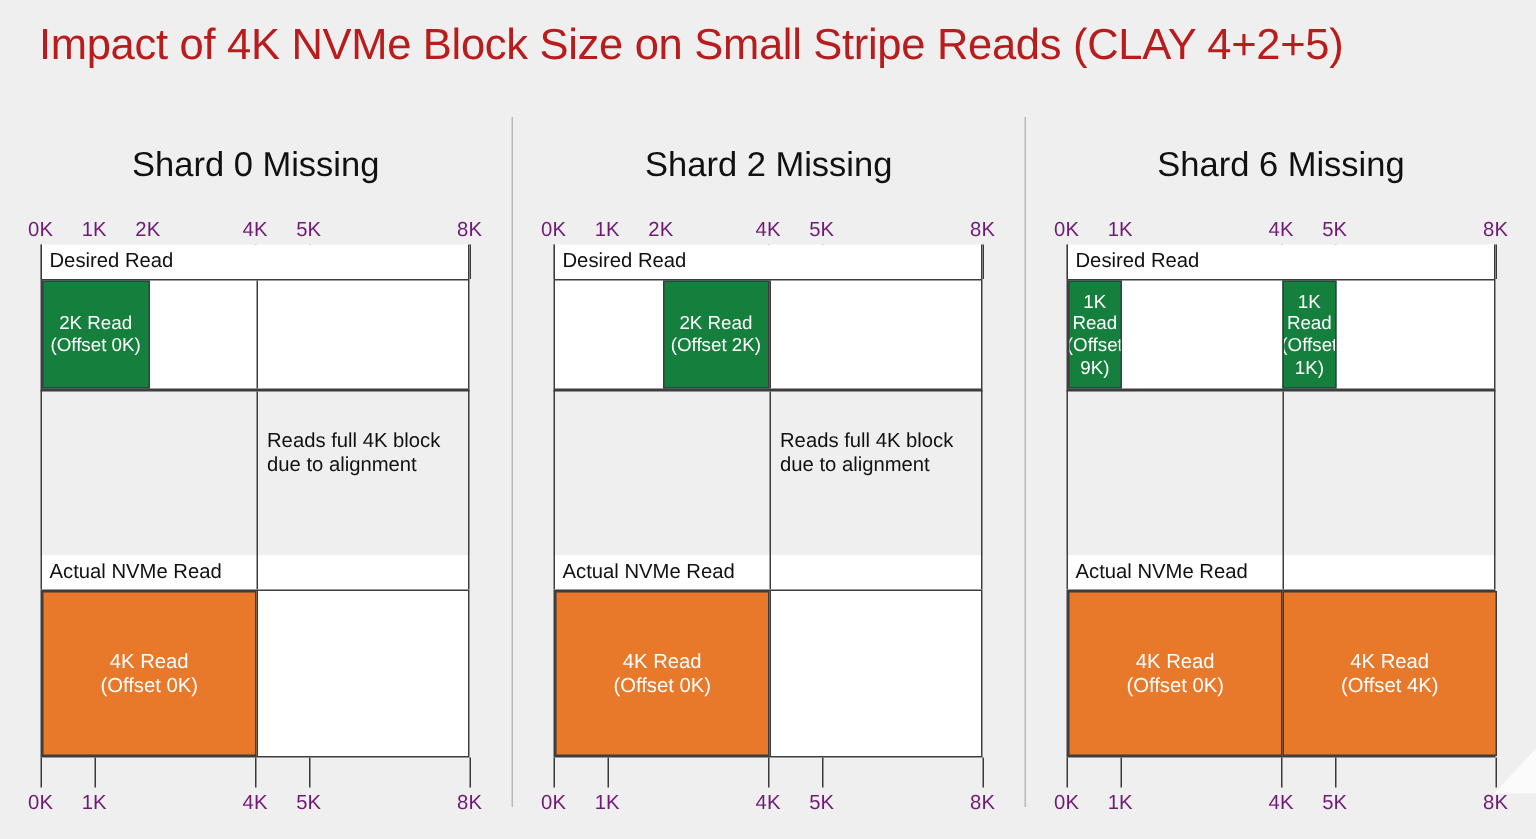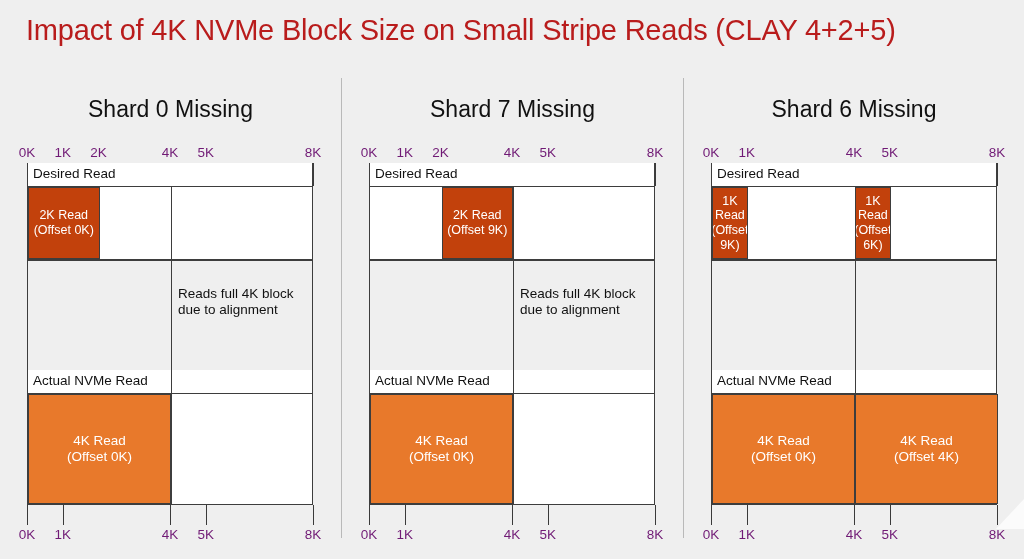--- a/index.html
+++ b/index.html
@@ -120,21 +120,21 @@
     flex-direction: column;
     align-items: center;
     justify-content: center;
     color: #ffffff;
     font-size: 12.5px;
     line-height: 1.18;
     text-align: center;
     border: 1.2px solid #3d3d3d;
     overflow: hidden;
   }
-  .block.blue  { background: #c2410c; }
+  .block.blue  { background: #15803d; }
   .block.orange{ background: #e8792b; font-size: 13.5px; }
   .block span { display: block; }
 
   .annot {
     position: absolute;
     font-size: 13.5px;
     line-height: 1.22;
     color: #111111;
     white-space: pre-line;
   }
@@ -162,21 +162,21 @@
   <div class="title">Impact of 4K NVMe Block Size on Small Stripe Reads (CLAY 4+2+5)</div>
 
   <div class="divider" style="left:341px;"></div>
   <div class="divider" style="left:683px;"></div>
 
   <div id="panels-host">
       <div class="panel" style="left: 0px; width: 341px;">
         <div class="panel-title">Shard 0 Missing</div>
       </div>
       <div class="panel" style="left: 342px; width: 341px;">
-        <div class="panel-title">Shard 7 Missing</div>
+        <div class="panel-title">Shard 2 Missing</div>
       </div>
       <div class="panel" style="left: 684px; width: 340px;">
         <div class="panel-title">Shard 6 Missing</div>
       </div>
     </div>
 
   <svg class="arrows" viewBox="0 0 1024 559">
     <defs>
       <marker id="ah" markerWidth="9" markerHeight="9" refX="6.2" refY="3.1" orient="auto">
         <path d="M0,0 L7.2,3.1 L0,6.2 z" fill="#111111"></path>
@@ -252,21 +252,21 @@
     <div class="tick" style="left: 369px; top: 163px; height: 23px;"></div>
     <div class="tick" style="left: 512px; top: 163px; height: 23px;"></div>
     <div class="tick" style="left: 547.75px; top: 163px; height: 23px;"></div>
     <div class="tick" style="left: 655px; top: 163px; height: 23px;"></div>
     <div class="row label-row" style="left: 369px; top: 163px; width: 286px; height: 23px;"></div>
     <div class="row-caption" style="left: 375px; top: 166px;">Desired Read</div>
     <div class="row" style="left: 369px; top: 186px; width: 286px; height: 74px;">
       <div class="inner-tick" style="left: 143px;"></div>
       <div class="block blue" style="left: 71.5px; width: 71.5px;">
         <span>2K Read</span>
-        <span>(Offset 9K)</span>
+        <span>(Offset 2K)</span>
       </div>
     </div>
     <div class="row mid-row" style="left: 369px; top: 260px; width: 286px; height: 110px;">
       <div class="inner-tick" style="left: 143px;"></div>
     </div>
     <div class="annot" style="left: 520px; top: 286px;">Reads full 4K block
 due to alignment</div>
     <div class="row label-row" style="left: 369px; top: 370px; width: 286px; height: 23px;">
       <div class="inner-tick" style="left: 143px;"></div>
     </div>
@@ -302,21 +302,21 @@
     <div class="row" style="left: 711px; top: 186px; width: 286px; height: 74px;">
       <div class="inner-tick" style="left: 143px;"></div>
       <div class="block blue" style="left: 0px; width: 35.75px;">
         <span>1K Read</span>
         <span>(Offset</span>
         <span>9K)</span>
       </div>
       <div class="block blue" style="left: 143px; width: 35.75px;">
         <span>1K Read</span>
         <span>(Offset</span>
-        <span>6K)</span>
+        <span>1K)</span>
       </div>
     </div>
     <div class="row mid-row" style="left: 711px; top: 260px; width: 286px; height: 110px;">
       <div class="inner-tick" style="left: 143px;"></div>
     </div>
     <div class="row label-row" style="left: 711px; top: 370px; width: 286px; height: 23px;">
       <div class="inner-tick" style="left: 143px;"></div>
     </div>
     <div class="row-caption" style="left: 717px; top: 373px;">Actual NVMe Read</div>
     <div class="row" style="left: 711px; top: 393px; width: 286px; height: 112px;">

